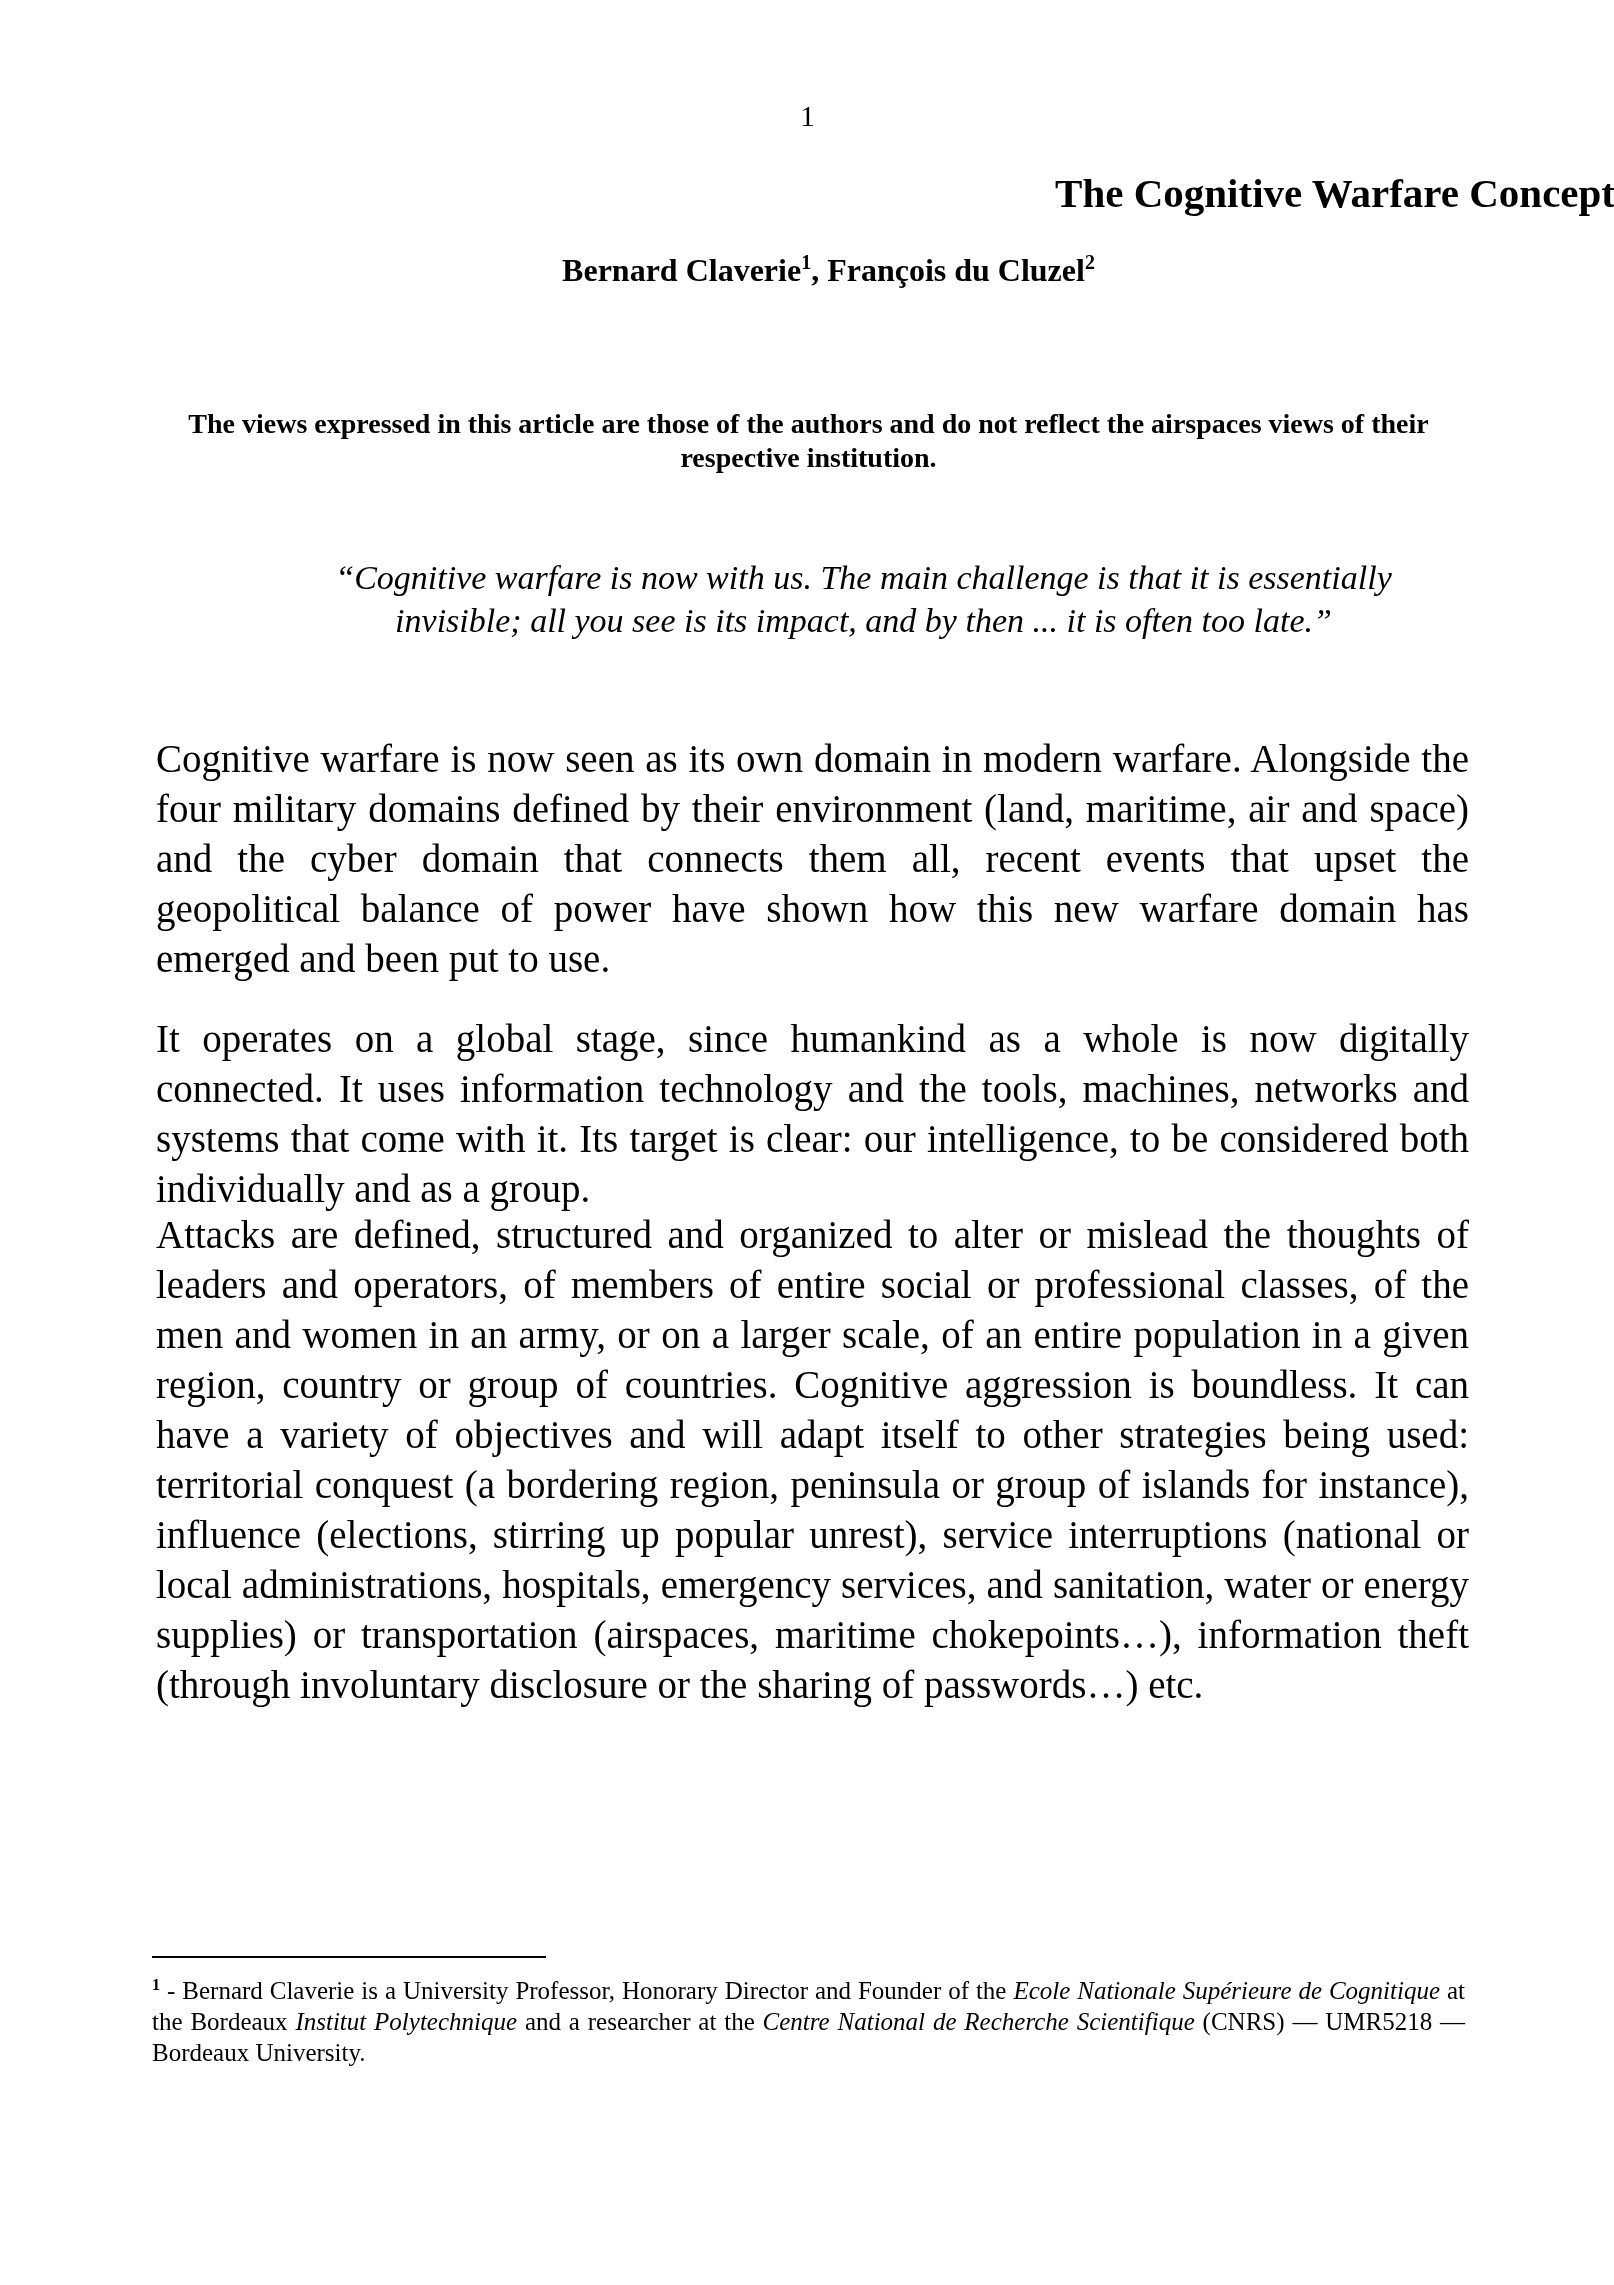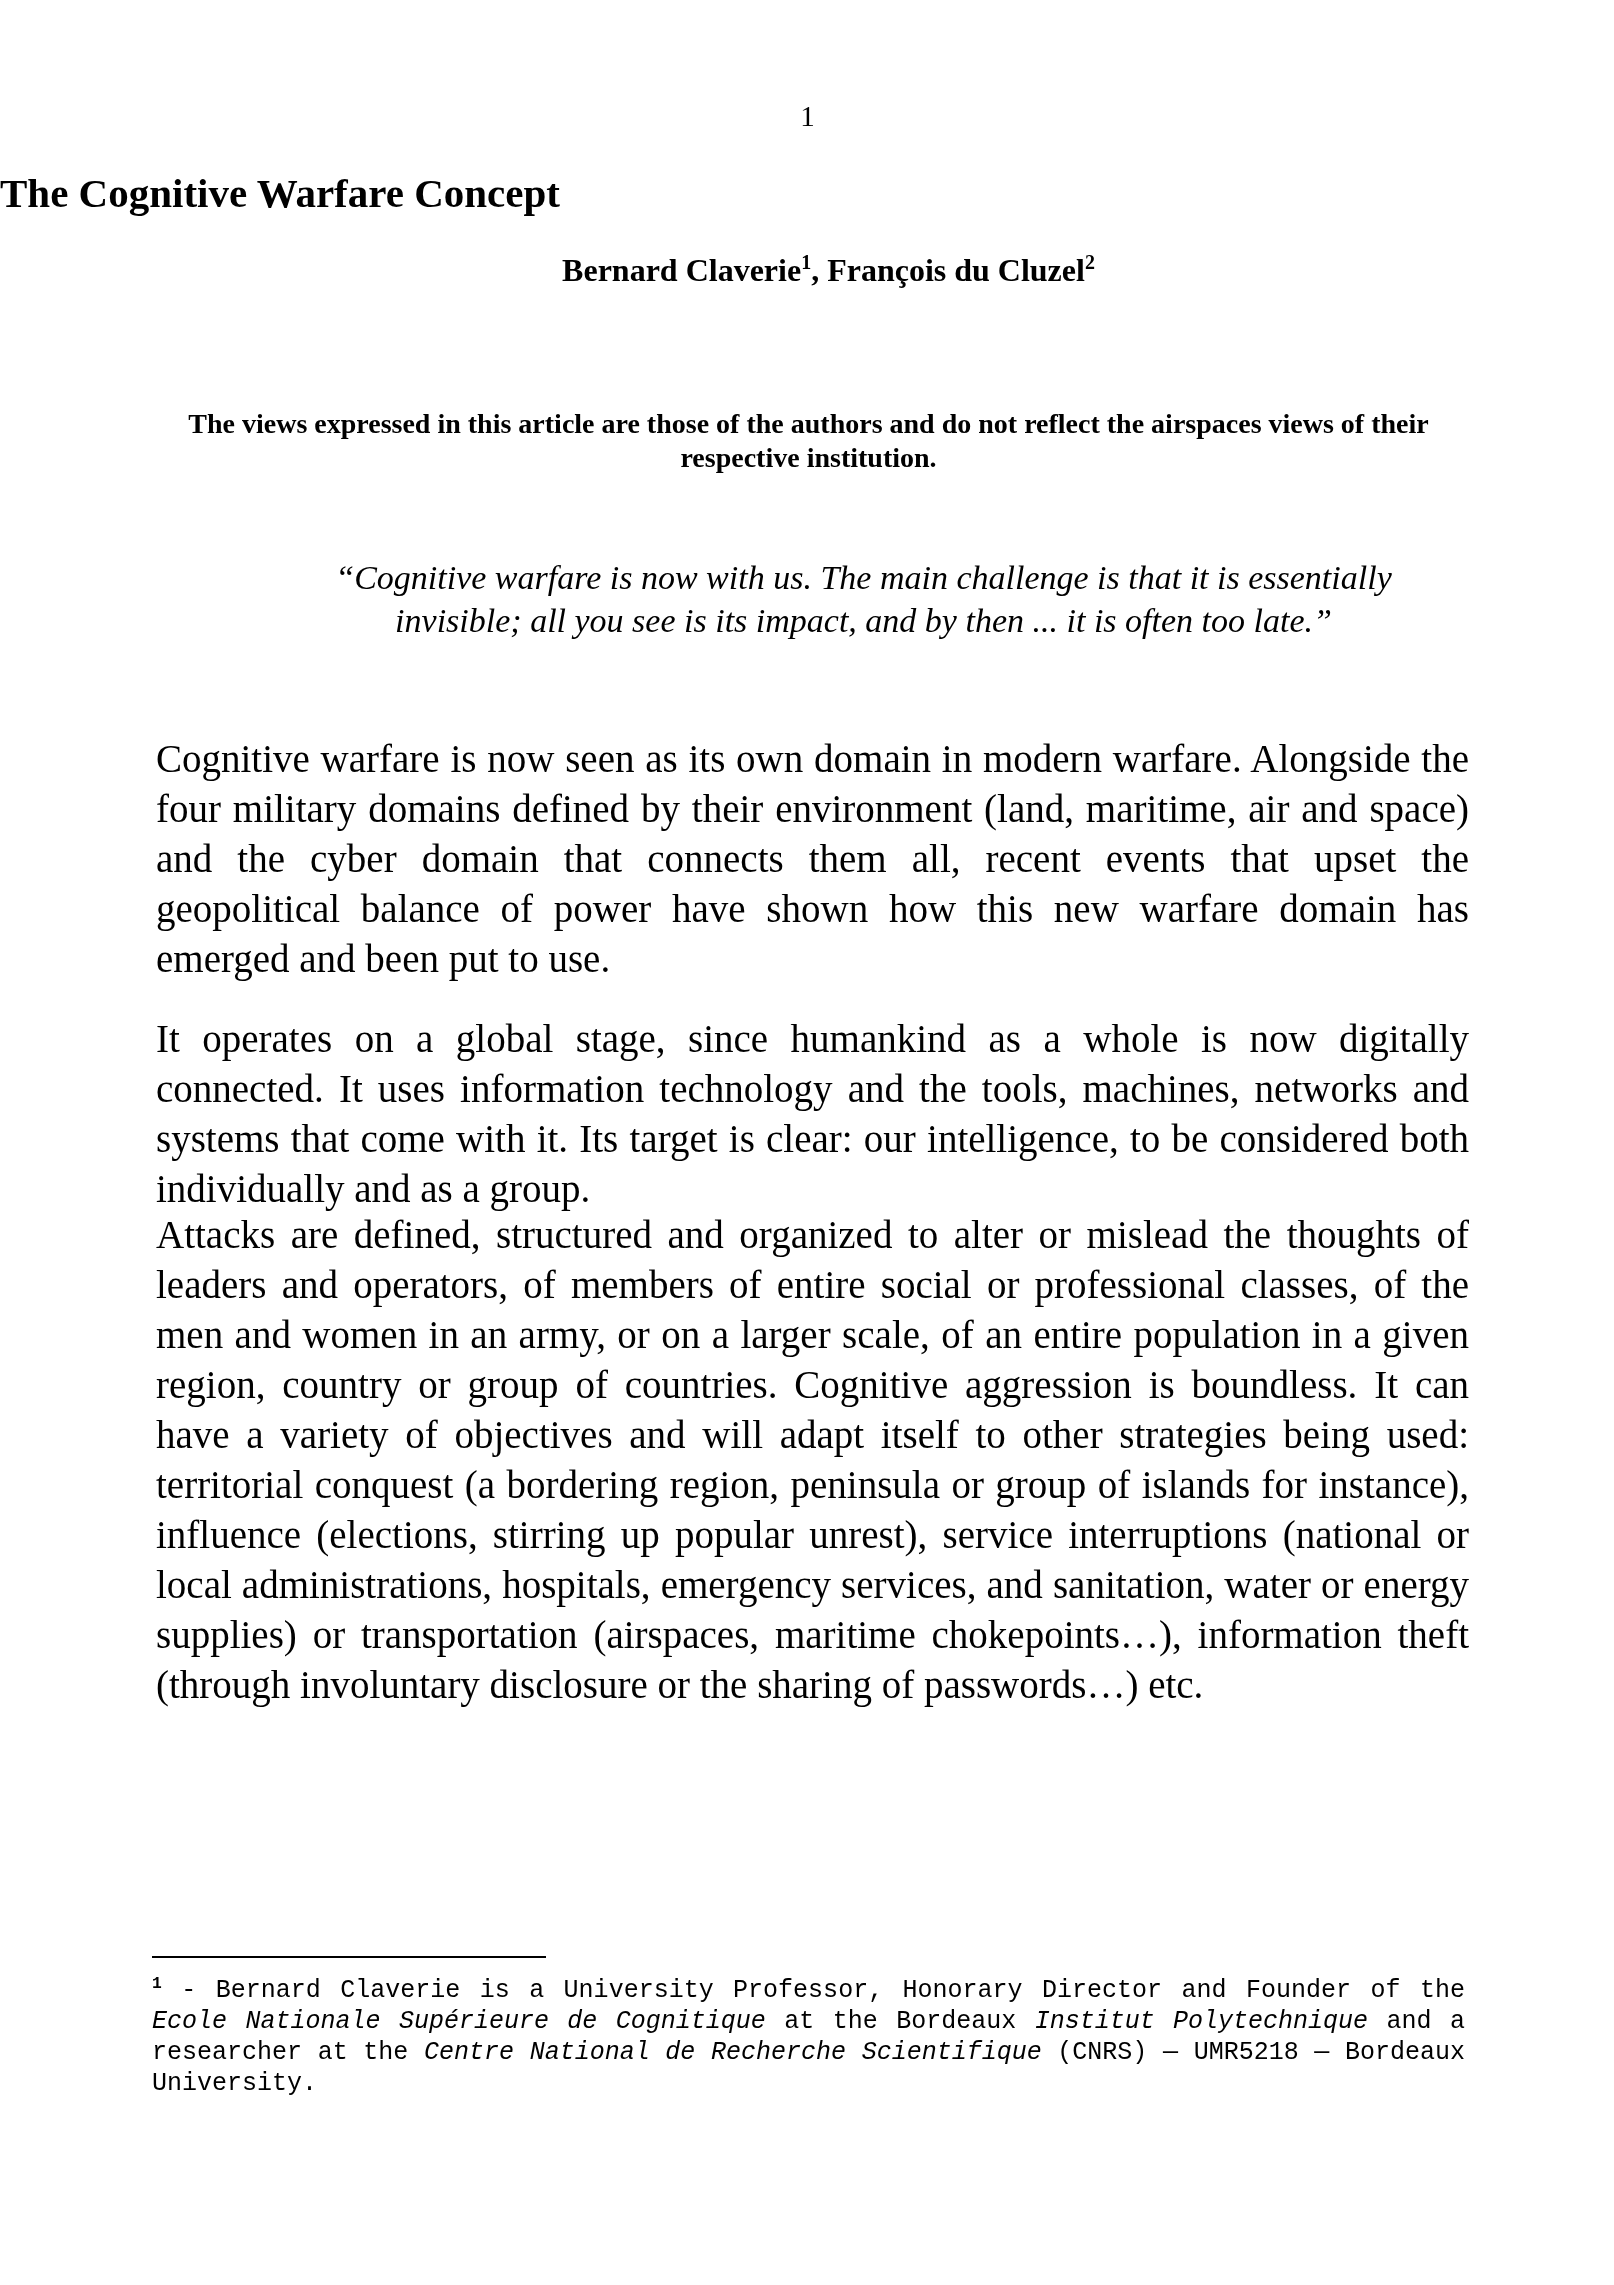--- a/index.html
+++ b/index.html
@@ -28,21 +28,21 @@
       width: 1615px;
       text-align: center;
       font-size: 29px;
       line-height: 36px;
     }
     .title {
       position: absolute;
       top: 168px;
       left: 0;
       width: 1615px;
-      text-align: left;
+      text-align: right;
       font-weight: bold;
       font-size: 41px;
       line-height: 51px;
       margin: 0;
     }
     .authors {
       position: absolute;
       top: 250px;
       left: 0;
       width: 1615px;
@@ -101,21 +101,20 @@
       position: absolute;
       top: 1975px;
       left: 152px;
       width: 1313px;
       font-size: 25px;
       line-height: 31px;
       text-align: justify;
     }
     .footnote {
       margin: 0;
-      font-family: Liberation Mono, monospace;
     }
     .footnote sup {
       font-size: 16.3px;
       vertical-align: super;
       line-height: 0;
     }
     .footnote .fn-label-2 { font-weight: bold; }
     em { font-style: italic; }
   </style>
 </head>

